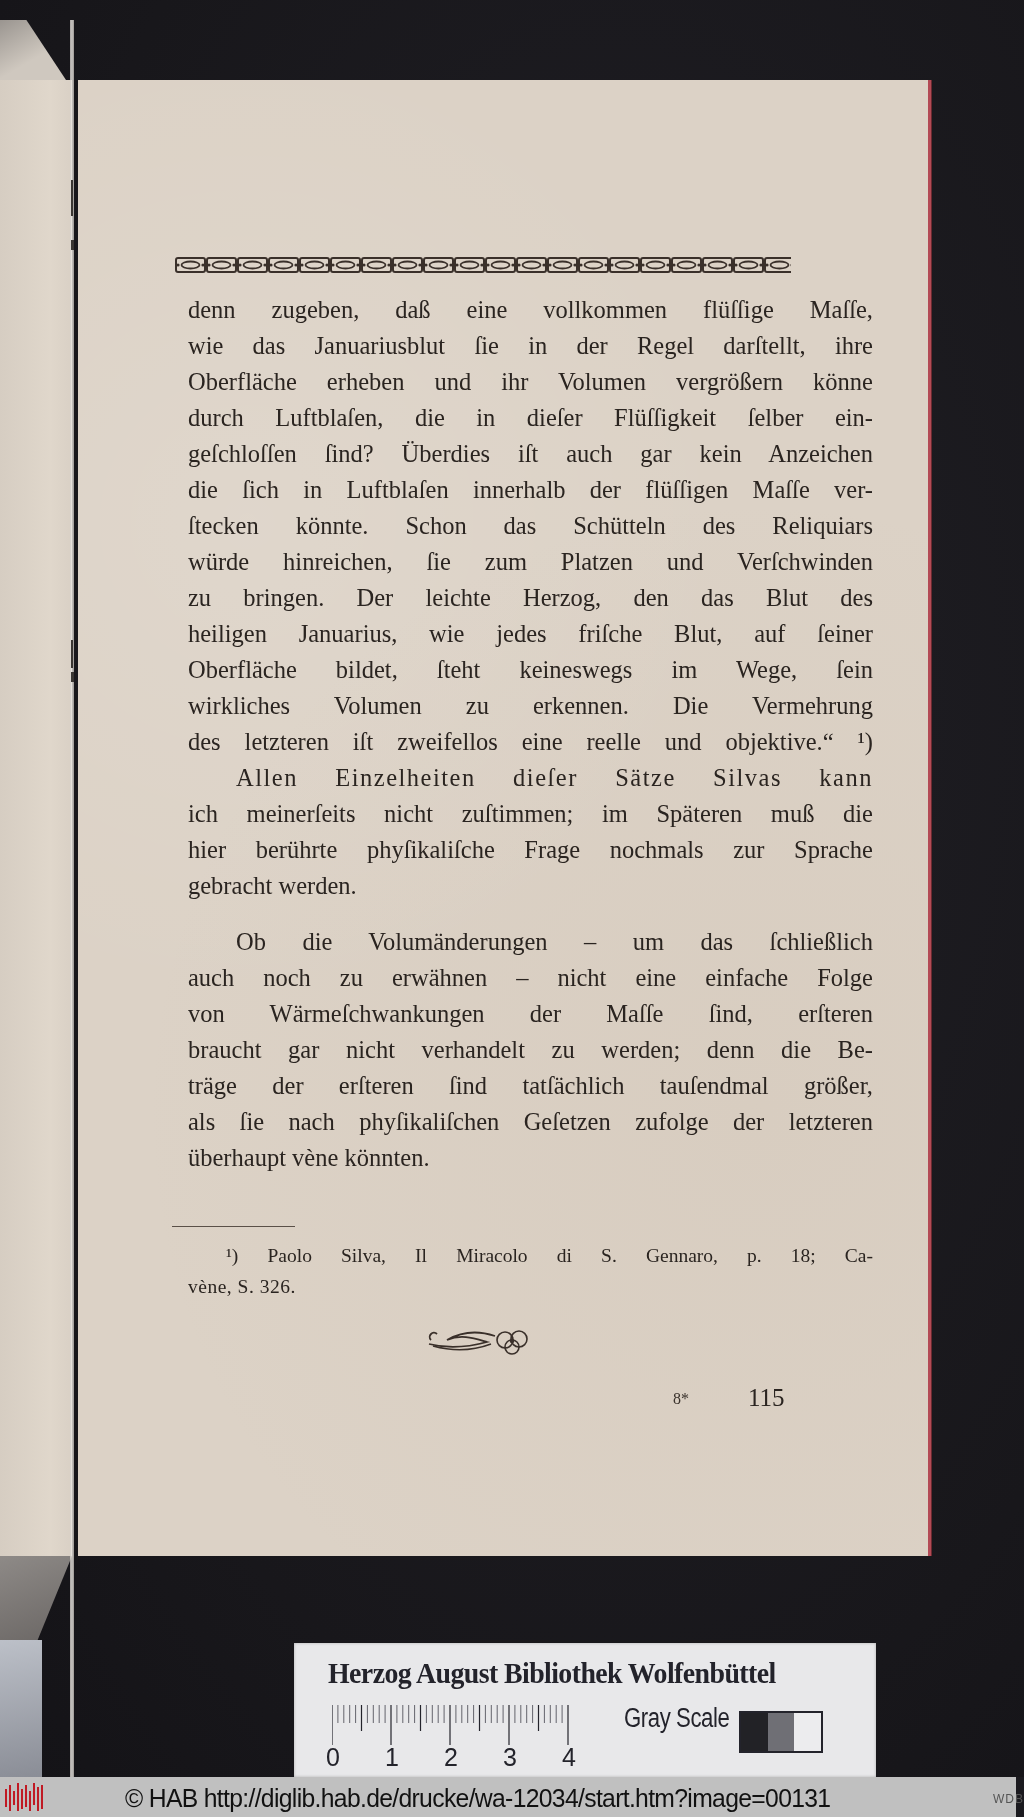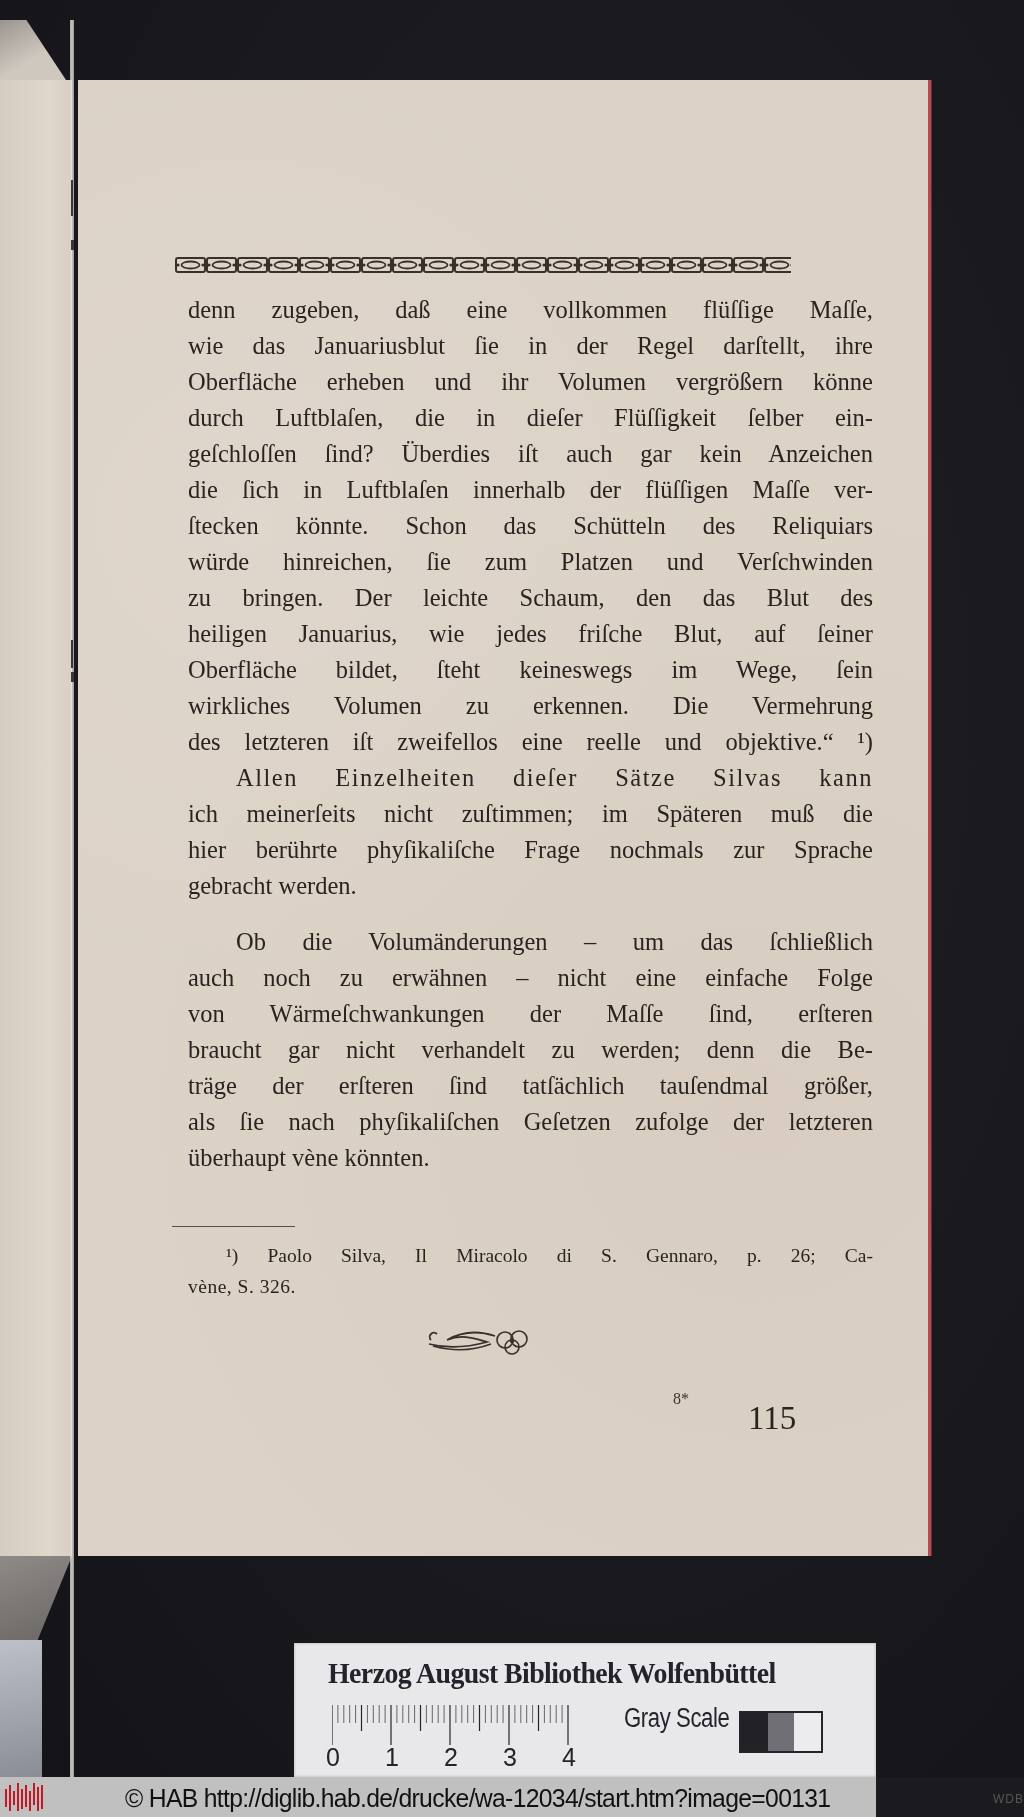--- a/index.html
+++ b/index.html
@@ -67,21 +67,21 @@
     .footnote {
       position: absolute; left: 94px; top: 1160px; width: 701px;
       color: #2a2420; font-size: 19.5px; line-height: 31px;
     }
     .footnote .line { height: 31px; }
     .tailpiece { position: absolute; left: 347px; top: 1246px; }
     .sig-mark {
       position: absolute; left: 595px; top: 1310px; font-size: 16px; color: #3a322c;
     }
     .page-number {
-      position: absolute; left: 670px; top: 1304px; font-size: 33px; color: #2a2420; margin-top: 16px;
+      position: absolute; left: 670px; top: 1304px; font-size: 25px; color: #2a2420;
     }
     
     .label-card {
       position: absolute; left: 294px; top: 1608px; width: 582px; height: 134px;
       background: #e8e8ea; box-shadow: inset 0 0 3px rgba(0,0,0,0.25); margin-top: 35px;
     }
     .label-title {
       position: absolute; left: 34px; top: 14px;
       font-family: "Liberation Serif", serif; font-weight: bold;
       font-size: 29px; color: #23232b; letter-spacing: -0.6px;
@@ -97,21 +97,21 @@
       font-family: "Liberation Sans", sans-serif; font-size: 27px; color: #23232b;
       transform: scaleX(0.82); transform-origin: left; letter-spacing: -0.5px;
     }
     .grayscale-swatch {
       position: absolute; left: 445px; top: 68px; width: 84px; height: 42px;
       border: 2px solid #23232b; display: flex; box-sizing: border-box;
     }
     .swatch { flex: 1; }
     
     .bottom-bar {
-      position: absolute; left: 0; top: 1777px; width: 876px; height: 40px;
+      position: absolute; left: 0; top: 1777px; width: 1016px; height: 40px;
       background: #c0c0c0;
     }
     .hab-logo { position: absolute; left: 4px; top: 4px; }
     .copyright {
       position: absolute; left: 125px; top: 6px;
       font-family: "Liberation Sans", sans-serif; font-size: 26px; color: #111;
       letter-spacing: -0.7px; transform: scaleX(0.95); transform-origin: left;
     }
     .corner-mark {
       position: absolute; left: 993px; top: 15px; font-family: "Liberation Sans", sans-serif;
@@ -150,21 +150,21 @@
   <div class="text-block">
     <div>
       <span class="line">denn zugeben, daß eine vollkommen flüſſige Maſſe,</span>
       <span class="line">wie das Januariusblut ſie in der Regel darſtellt, ihre</span>
       <span class="line">Oberfläche erheben und ihr Volumen vergrößern könne</span>
       <span class="line">durch Luftblaſen, die in dieſer Flüſſigkeit ſelber ein-</span>
       <span class="line">geſchloſſen ſind? Überdies iſt auch gar kein Anzeichen</span>
       <span class="line">die ſich in Luftblaſen innerhalb der flüſſigen Maſſe ver-</span>
       <span class="line">ſtecken könnte. Schon das Schütteln des Reliquiars</span>
       <span class="line">würde hinreichen, ſie zum Platzen und Verſchwinden</span>
-      <span class="line">zu bringen. Der leichte Schaum, den das Blut des</span>
+      <span class="line">zu bringen. Der leichte Herzog, den das Blut des</span>
       <span class="line">heiligen Januarius, wie jedes friſche Blut, auf ſeiner</span>
       <span class="line">Oberfläche bildet, ſteht keineswegs im Wege, ſein</span>
       <span class="line">wirkliches Volumen zu erkennen. Die Vermehrung</span>
       <span class="line">des letzteren iſt zweifellos eine reelle und objektive.“ ¹)</span>
     </div>
     <div>
       <span class="line indent spaced">Allen Einzelheiten dieſer Sätze Silvas kann</span>
       <span class="line">ich meinerſeits nicht zuſtimmen; im Späteren muß die</span>
       <span class="line">hier berührte phyſikaliſche Frage nochmals zur Sprache</span>
       <span class="line last">gebracht werden.</span>
@@ -176,21 +176,21 @@
       <span class="line">von Wärmeſchwankungen der Maſſe ſind, erſteren</span>
       <span class="line">braucht gar nicht verhandelt zu werden; denn die Be-</span>
       <span class="line">träge der erſteren ſind tatſächlich tauſendmal größer,</span>
       <span class="line">als ſie nach phyſikaliſchen Geſetzen zufolge der letzteren</span>
       <span class="line last">überhaupt vène könnten.</span>
     </div>
   </div>
 
   <div class="footnote-rule"></div>
   <div class="footnote">
-    <span class="line indent" style="padding-left:38px;">¹) Paolo Silva, Il Miracolo di S. Gennaro, p. 26; Ca-</span>
+    <span class="line indent" style="padding-left:38px;">¹) Paolo Silva, Il Miracolo di S. Gennaro, p. 18; Ca-</span>
     <span class="line last" style="letter-spacing:0.5px;">vène, S. 326.</span>
   </div>
 
   <svg class="tailpiece" width="110" height="30" viewBox="0 0 110 30">
     <path d="M6 14 C 2 10, 8 4, 12 8 M 4 18 C 20 22, 40 22, 62 16 C 48 12, 36 8, 22 14 C 36 6, 52 4, 70 10" fill="none" stroke="#3a302a" stroke-width="1.8"></path>
     <path d="M 8 20 C 30 26, 50 24, 66 18" fill="none" stroke="#3a302a" stroke-width="1.4"></path>
     <circle cx="80" cy="14" r="8" fill="none" stroke="#3a302a" stroke-width="1.6"></circle>
     <circle cx="94" cy="13" r="8" fill="none" stroke="#3a302a" stroke-width="1.6"></circle>
     <circle cx="87" cy="21" r="7" fill="none" stroke="#3a302a" stroke-width="1.6"></circle>
     <circle cx="87" cy="15" r="2.2" fill="#3a302a"></circle>

